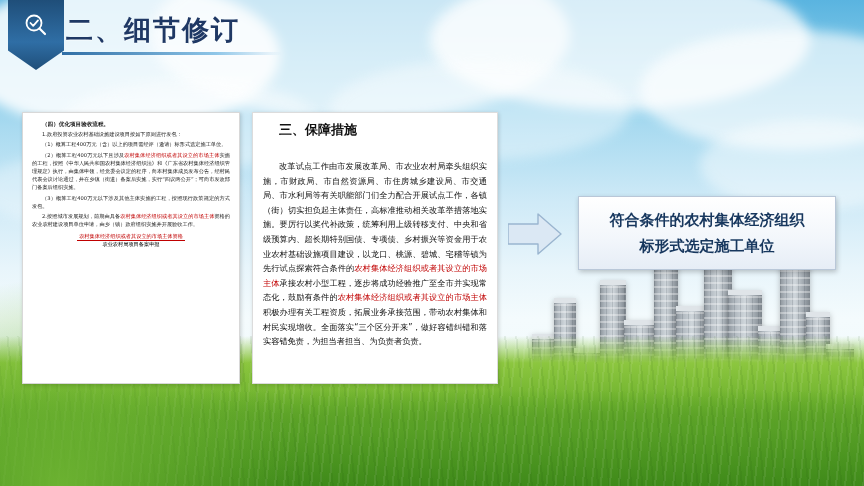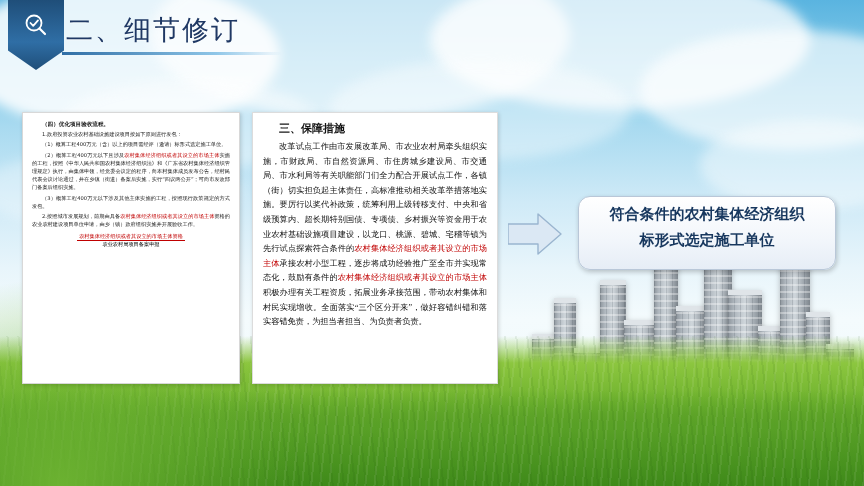--- a/index.html
+++ b/index.html
@@ -60,21 +60,21 @@
   .hdr-badge{
     position:absolute;left:8px;top:0;width:56px;height:70px;
     background:linear-gradient(180deg,#1f4e79 0%,#2f6ea5 60%,#1f4e79 100%);
     clip-path:polygon(0 0,100% 0,100% 72%,50% 100%,0 72%);
     display:flex;align-items:flex-start;justify-content:center;
   }
   .hdr-badge svg{margin-top:12px;}
   .hdr-title{
     position:absolute;left:66px;top:12px;
     font-family:"DejaVu Serif","Liberation Serif",serif;
-    font-size:27px;color:#1f3864;letter-spacing:2px;font-weight:400;
+    font-size:27px;color:#1f3864;letter-spacing:2px;font-weight:700;
     text-shadow:0 1px 0 rgba(255,255,255,.6);
   }
   .hdr-underline{position:absolute;left:62px;top:52px;width:220px;height:3px;
     background:linear-gradient(90deg,#2f6ea5,#8fc6e8 70%,rgba(143,198,232,0));}
 
   
   .doc{
     position:absolute;left:22px;top:112px;width:218px;height:272px;
     background:#fff;border:1px solid #d8d8d8;
     box-shadow:1px 1px 4px rgba(0,0,0,.18);
@@ -87,35 +87,35 @@
   .doc .ttl{font-size:5.6px;font-weight:700;text-indent:10px;}
   .doc .sig{margin-top:5px;text-align:center;font-size:5.2px;}
   .doc .sigline{display:inline-block;border-bottom:1px solid #c00000;padding:0 2px;color:#c00000;}
 
   
   .mid{
     position:absolute;left:252px;top:112px;width:246px;height:272px;
     background:#fff;border:1px solid #dcdcdc;box-shadow:1px 1px 4px rgba(0,0,0,.15);
     padding:8px 10px;box-sizing:border-box;overflow:hidden;
   }
-  .mid h4{margin:0 0 4px 0;font-size:11px;font-weight:700;color:#111;text-indent:16px;}
+  .mid h4{margin:0 0 20px 0;font-size:13px;font-weight:700;color:#111;text-indent:16px;}
   .mid p{margin:0;font-size:8.2px;line-height:14.6px;color:#111;text-align:justify;}
-  .mid p.t{text-indent:16px;font-family:Liberation Serif, serif;}
+  .mid p.t{text-indent:16px;}
   .mid .red{color:#c00000;}
 
   
   .arrow{position:absolute;left:508px;top:212px;width:54px;height:44px;}
 
   
   .callout{
     position:absolute;left:578px;top:196px;width:258px;height:74px;
     background:linear-gradient(180deg,#ffffff 0%,#f2f6fb 60%,#e6edf6 100%);
-    border:1px solid #b9c7d8;border-radius:12px;
+    border:1px solid #b9c7d8;border-radius:0;
     box-shadow:1px 2px 5px rgba(0,0,0,.22);
-    display:flex;justify-content:center;
+    display:flex;align-items:center;justify-content:center;
     box-sizing:border-box;padding:4px 10px;
   }
   .callout span{
     font-family:"DejaVu Serif","Liberation Serif",serif;
     font-size:15px;line-height:26px;color:#17375e;text-align:center;font-weight:700;
   }
 </style>
 </head>
 <body>
 

